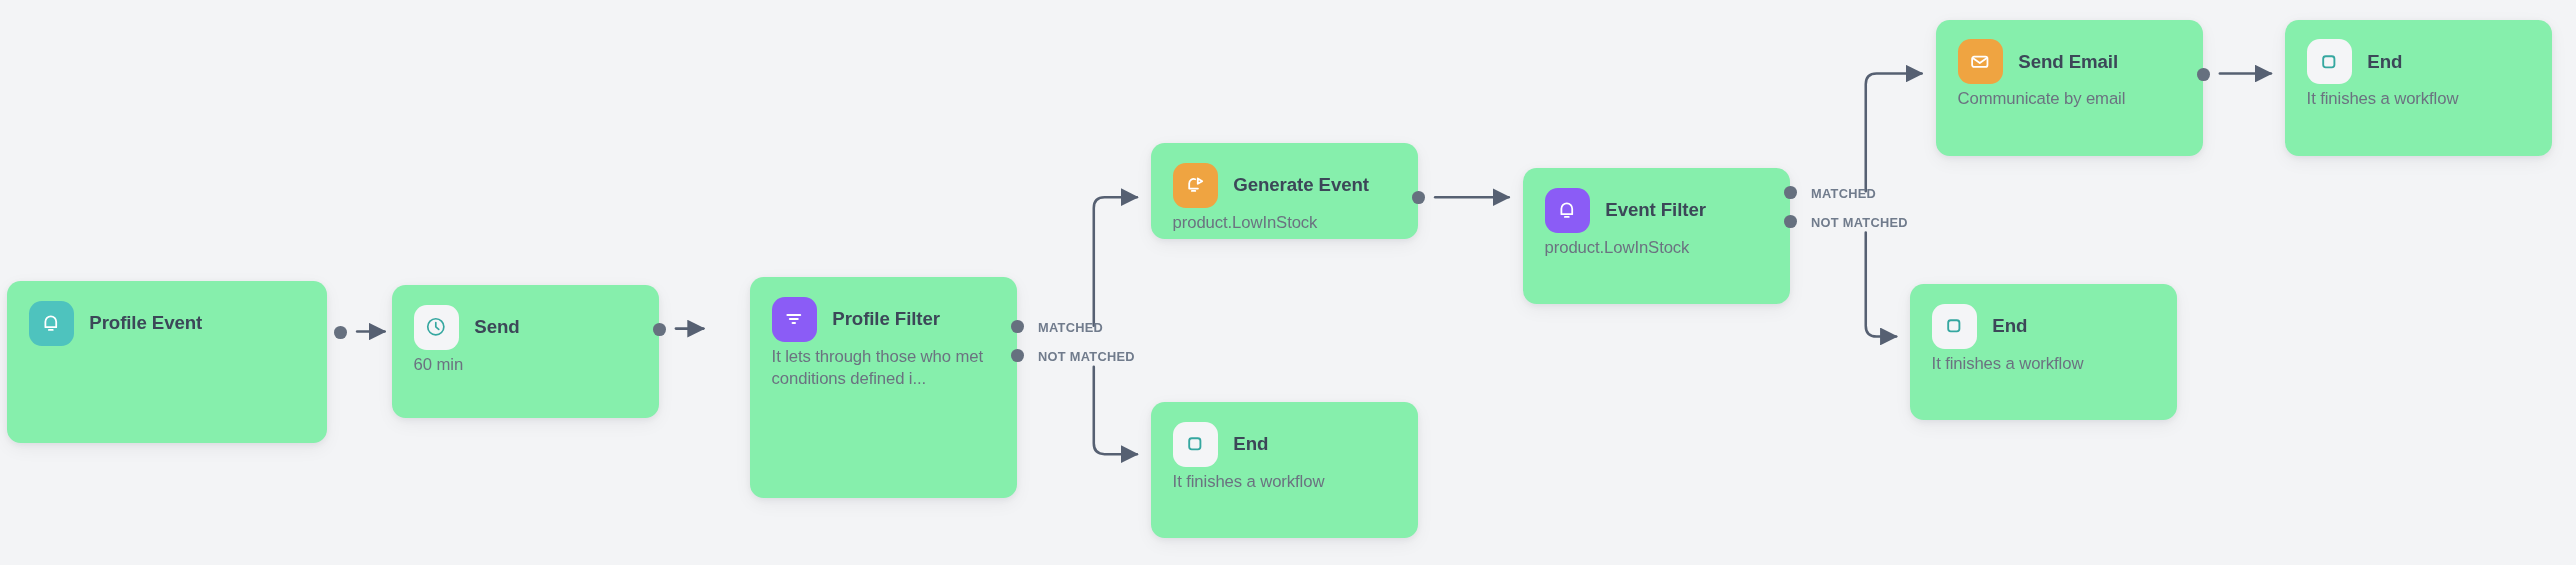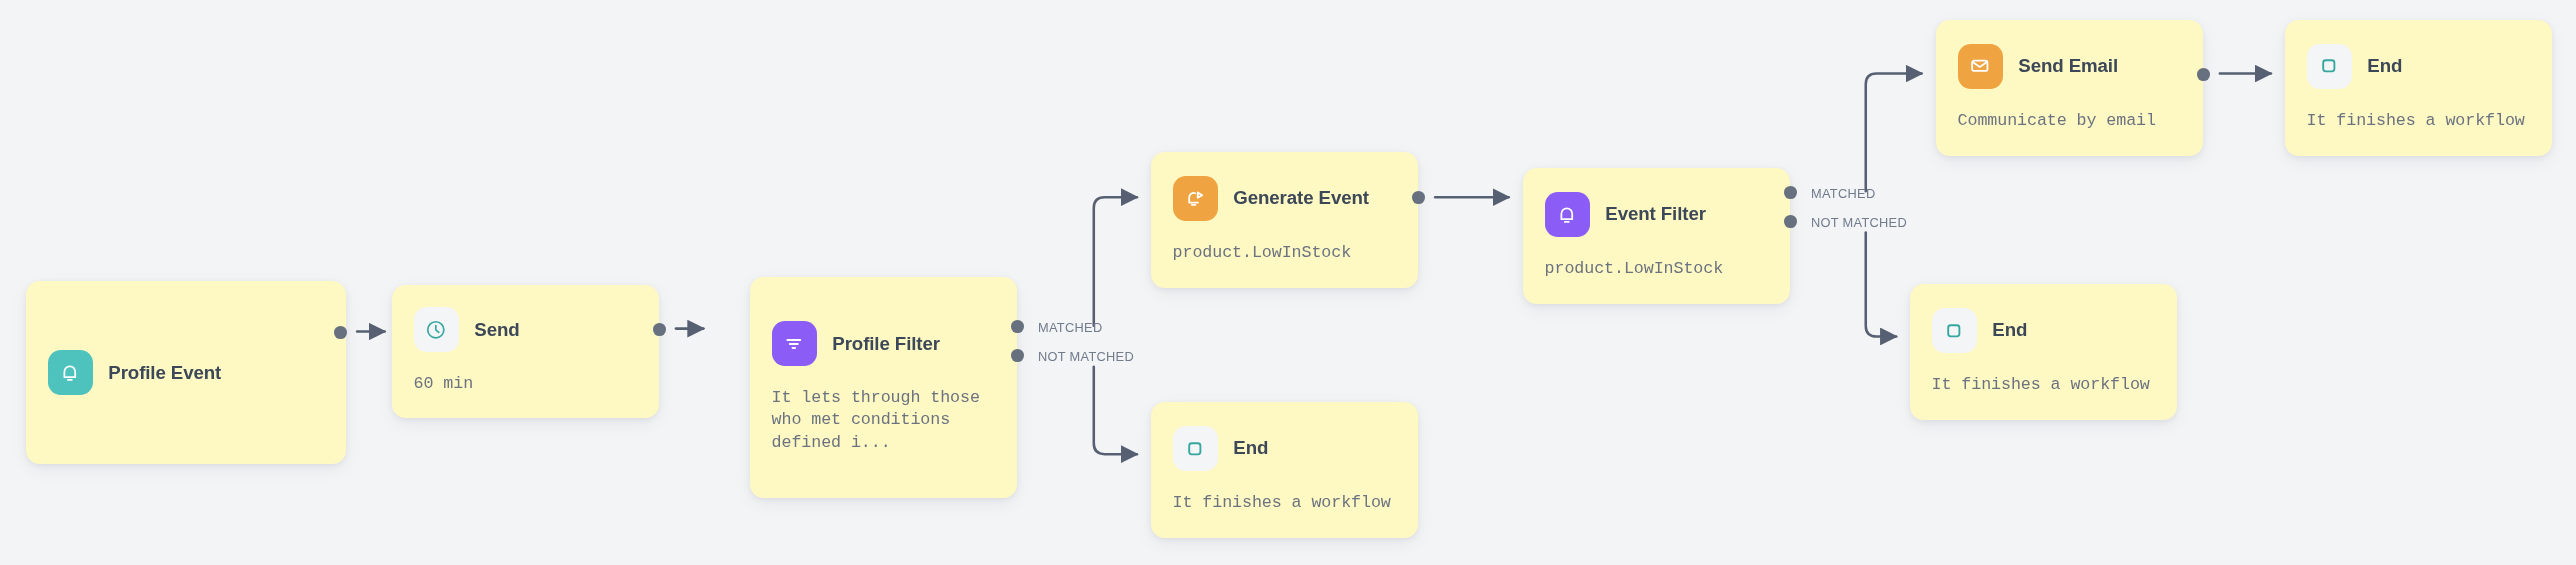--- a/index.html
+++ b/index.html
@@ -18,28 +18,28 @@
   #edges {
     position: absolute;
     left: 0;
     top: 0;
     width: 2576px;
     height: 565px;
     pointer-events: none;
   }
   .node {
     position: absolute;
-    background: #fef9c3;
+    background: #86efac;
     border-radius: 13.7px;
     box-shadow: 0 2px 5.9px rgba(17,24,39,0.06), 0 5.9px 17.7px rgba(17,24,39,0.05);
     box-sizing: border-box;
     padding: 19.6px 21.6px 19.6px 21.6px;
     display: flex;
     flex-direction: column;
-    justify-content: center;
+    justify-content: flex-start;
   }
   .node-head {
     display: flex;
     align-items: center;
     gap: 15.7px;
   }
   .node-icon {
     width: 45px;
     height: 45px;
     border-radius: 12.8px;
@@ -50,40 +50,39 @@
   }
   .node-icon svg { display: block; }
   .node-title {
     font-size: 18.7px;
     font-weight: bold;
     color: #3c4758;
     letter-spacing: -0.1px;
     white-space: nowrap;
   }
   .node-desc {
-    margin-top: 21px;
+    margin-top: 4px;
     font-size: 16.7px;
     line-height: 1.32;
     color: #6b7280;
     letter-spacing: -0.1px;
-    font-family: Liberation Mono, monospace;
   }
   
   .port {
     position: absolute;
     width: 12.8px;
     height: 12.8px;
     border-radius: 50%;
     background: #66707f;
   }
   
   .branch-label {
     position: absolute;
     font-size: 12.8px;
-    font-weight: normal;
+    font-weight: bold;
     letter-spacing: 0.3px;
     color: #707b8c;
     white-space: nowrap;
   }
 </style>
 </head>
 <body>
 
 <div id="canvas">
 
@@ -99,21 +98,21 @@
       <path d="M 1114 332 L 1114 212 Q 1114 201 1125 201 L 1158 201"></path>
       <path d="M 1114 374 L 1114 452 Q 1114 463 1125 463 L 1158 463"></path>
       <path d="M 1462 201 L 1537 201"></path>
       <path d="M 1901 195 L 1901 86 Q 1901 75 1912 75 L 1958 75"></path>
       <path d="M 1901 237 L 1901 332 Q 1901 343 1912 343 L 1932 343"></path>
       <path d="M 2262 75 L 2314 75"></path>
     </g>
   </svg>
 
   <div id="nodes-layer">
-      <div class="node" style="left: 26px; top: 281px; width: 320px; height: 183px;">
+      <div class="node" style="left: 7px; top: 281px; width: 320px; height: 162px;">
         <div class="node-head">
           <span class="node-icon" style="background: rgb(78, 195, 190);">
             <svg width="23.6" height="23.6" viewBox="0 0 24 24" fill="none" stroke="#ffffff" stroke-width="1.8" stroke-linecap="round" stroke-linejoin="round">
               <path d="M17.5 16.5H6.5V11a5.5 5.5 0 0 1 11 0z"></path>
               <path d="M10 19.3h4"></path>
             </svg>
           </span>
           <span class="node-title">Profile Event</span>
         </div>
       </div>
@@ -135,21 +134,21 @@
             <svg width="23.6" height="23.6" viewBox="0 0 24 24" fill="none" stroke="#ffffff" stroke-width="2.1" stroke-linecap="round">
               <path d="M5.5 8.2h13"></path>
               <path d="M8 12.2h8"></path>
               <path d="M10.8 16.2h2.4"></path>
             </svg>
           </span>
           <span class="node-title">Profile Filter</span>
         </div>
         <div class="node-desc">It lets through those who met conditions defined i...</div>
       </div>
-      <div class="node" style="left: 1151px; top: 152px; width: 267px; height: 136px;">
+      <div class="node" style="left: 1151px; top: 143px; width: 267px; height: 96px;">
         <div class="node-head">
           <span class="node-icon" style="background: rgb(239, 164, 65);">
             <svg width="23.6" height="23.6" viewBox="0 0 24 24" fill="none" stroke="#ffffff" stroke-width="1.8" stroke-linecap="round" stroke-linejoin="round">
               <path d="M15.2 15.8H6.3v-5.2a4.5 4.5 0 0 1 6.1-4.2"></path>
               <path d="M9 18.2h3.5"></path>
               <path d="M15 5.6l4.6 2.7L15 11z"></path>
             </svg>
           </span>
           <span class="node-title">Generate Event</span>
         </div>

